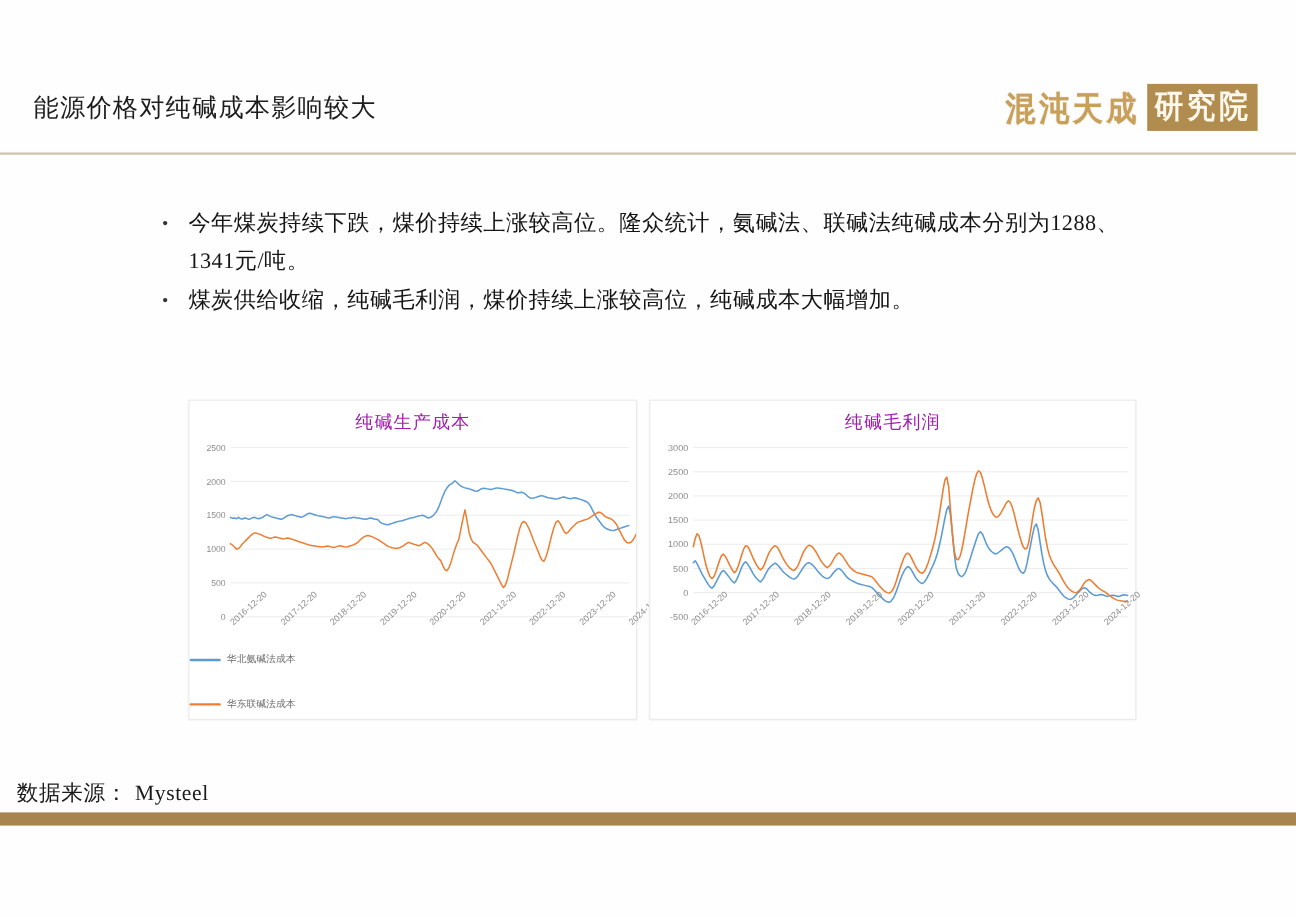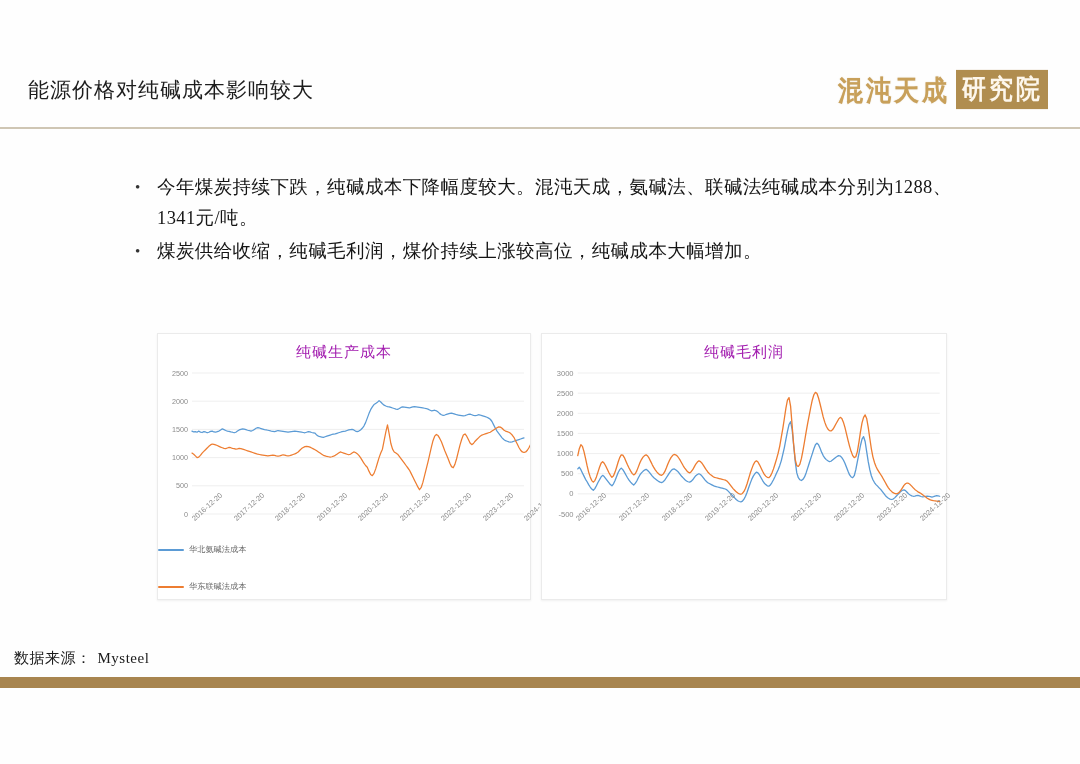--- a/index.html
+++ b/index.html
@@ -99,21 +99,21 @@
     font-size:8.2px;color:#6a6a6a;
     font-family:"Liberation Sans", sans-serif;
     flex-direction:column;
   }
   .leg-item{display:flex;align-items:center;gap:5px;}
   .leg-line{display:block;width:26px;height:2px;border-radius:1px;}
 
   
   .source{
     position:absolute;left:14px;top:649px;
-    font-size:15px;color:#1a1a1a;
+    font-size:18px;color:#1a1a1a;
     font-family:"Liberation Serif", serif;
     letter-spacing:.5px;
   }
   .source .src-val{font-family:"Liberation Serif", serif;margin-left:6px;}
   .footer-bar{
     position:absolute;left:0;top:677px;width:1080px;height:11px;
     background:#a8854f;
   }
 </style>
 </head>
@@ -126,21 +126,21 @@
     <div class="logo">
       <span class="logo-seal">混沌天成</span>
       <span class="logo-box">研究院</span>
     </div>
   </div>
   <div class="header-rule"></div>
 
   <div class="bullets">
     <div class="bullet">
       <span class="dot">•</span>
-      <span class="btxt">今年煤炭持续下跌，纯碱成本下降幅度较大。混沌天成，氨碱法、联碱法纯碱成本分别为1288、1341元/吨。</span>
+      <span class="btxt">今年煤炭持续下跌，煤价持续上涨较高位。隆众统计，氨碱法、联碱法纯碱成本分别为1288、1341元/吨。</span>
     </div>
     <div class="bullet">
       <span class="dot">•</span>
       <span class="btxt">煤炭供给收缩，纯碱毛利润，煤价持续上涨较高位，纯碱成本大幅增加。</span>
     </div>
   </div>
 
   <div class="chart-panel" id="chart-left">
     <div class="chart-title">纯碱生产成本</div>
     <div class="plot-wrap">

